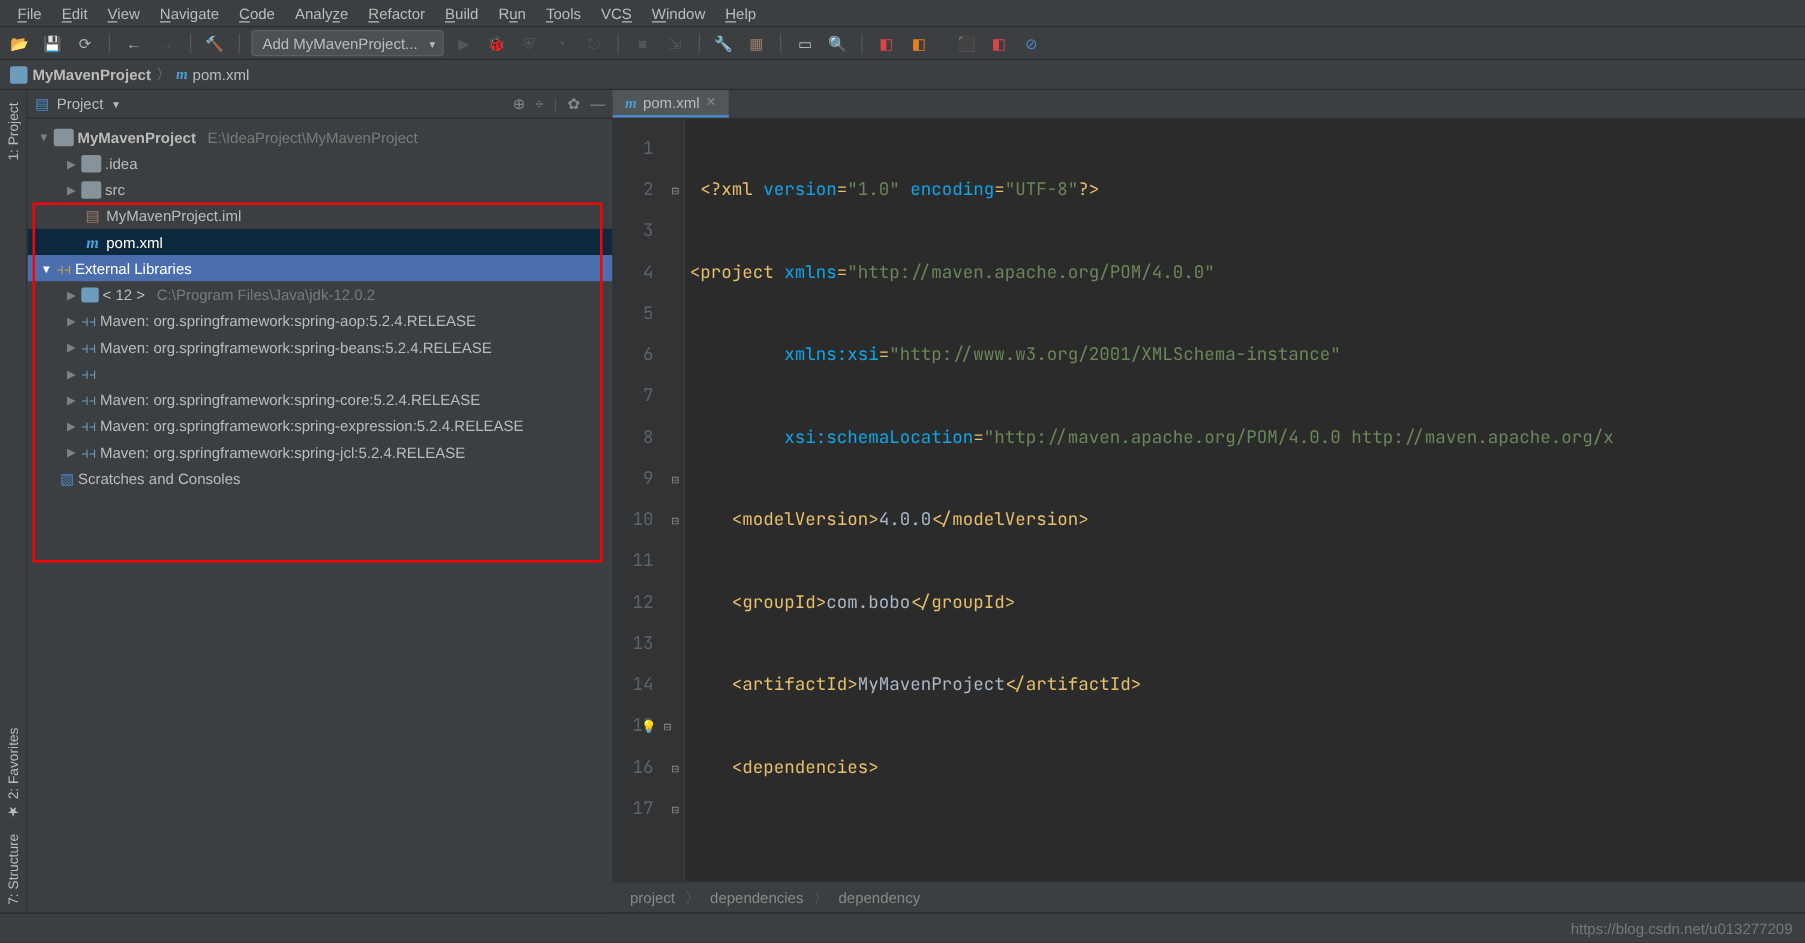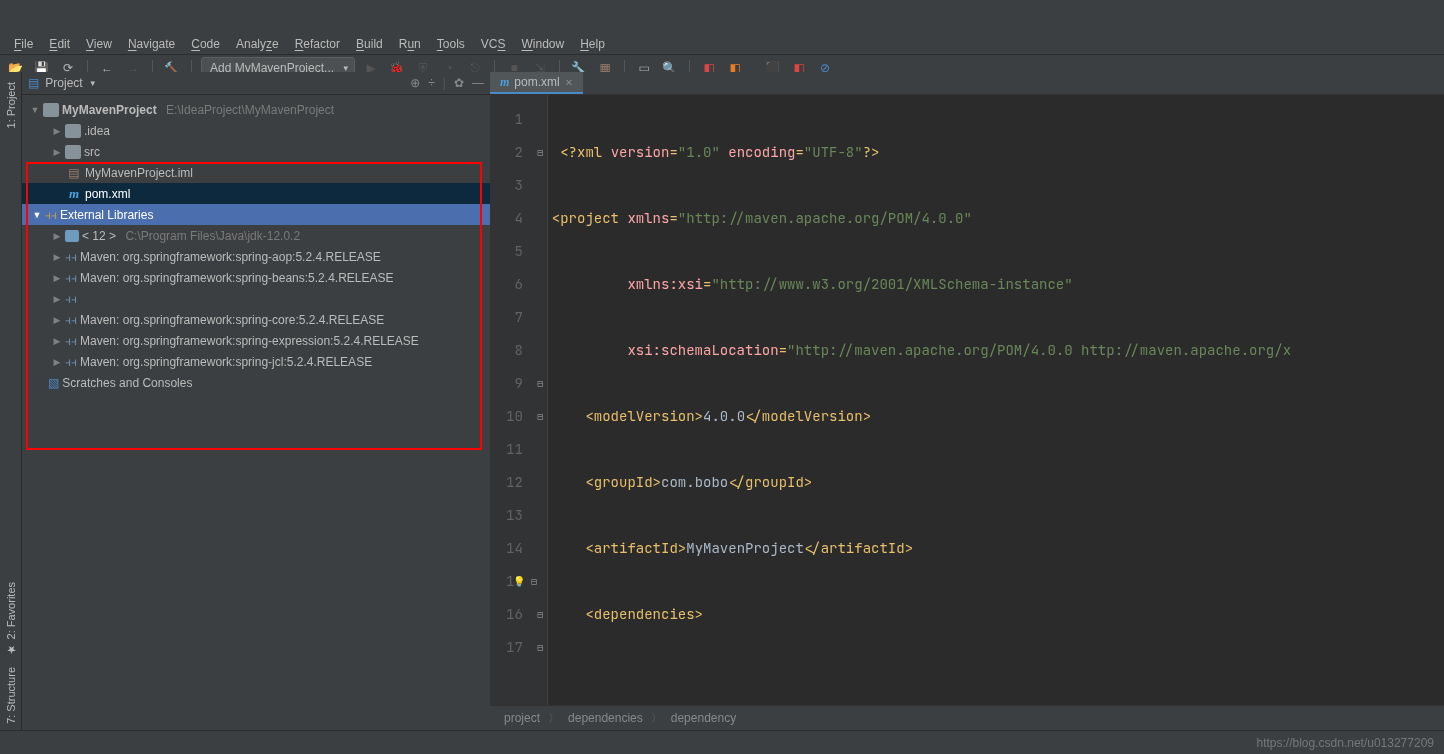--- a/index.html
+++ b/index.html
@@ -14,21 +14,20 @@
   position: relative;
 }
 
 .menubar {
   height: 22px;
   background: #3c3f41;
   border-bottom: 1px solid #2b2b2b;
   display: flex;
   align-items: center;
   padding: 0 6px;
-  margin-top: 33px;
 }
 .menubar .mitem {
   padding: 0 8px;
   color: #bbbbbb;
   cursor: default;
 }
 .menubar .mitem u { text-decoration: underline; text-underline-offset: 2px;}
 
 .toolbar {
   height: 26px;
@@ -190,21 +189,21 @@
 .code {
   flex:1;
   padding: 8px 0 8px 4px;
   color: #a9b7c6;
   overflow:hidden;
   white-space: pre;
 }
 .code .row { height:33px; }
 .t-punc { color: #e8bf6a; }
 .t-tag  { color: #e8bf6a; }
-.t-attr { color: #fca5a5; }
+.t-attr { color: #0ea5e9; }
 .t-val  { color: #6a8759; }
 .t-txt  { color: #a9b7c6; }
 
 .navbar {
   height: 25px;
   border-top: 1px solid #323232;
   display:flex; align-items:center;
   padding: 0 14px; gap: 8px;
   color: #888;
   background:#3c3f41;

